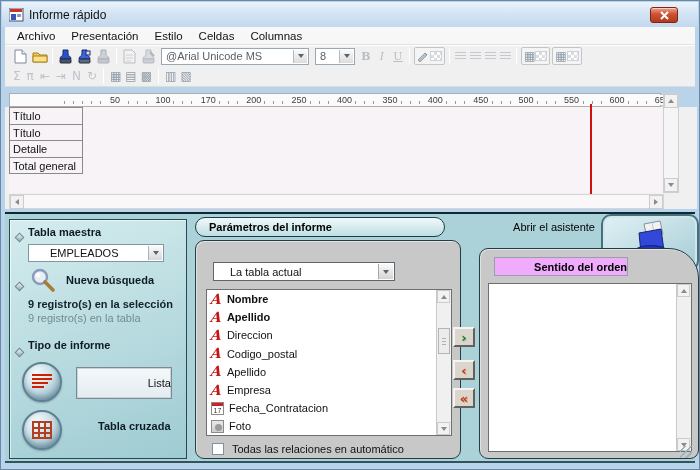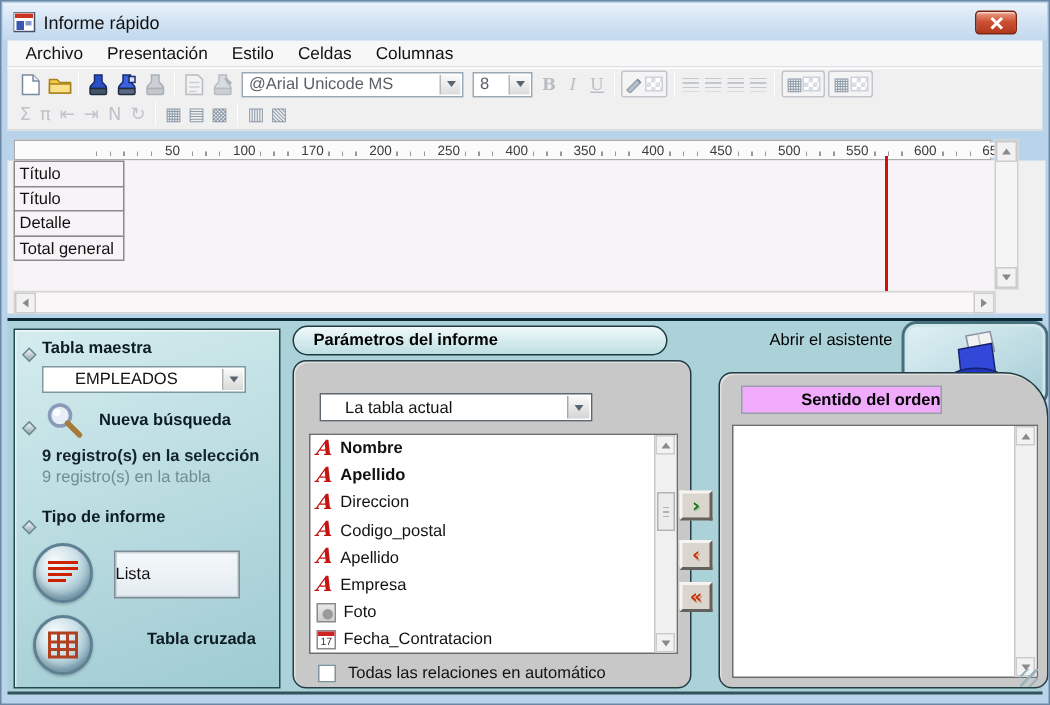--- a/index.html
+++ b/index.html
@@ -76,23 +76,23 @@
       background:linear-gradient(135deg,#f2f6f8,#8fa8b2); border:1px solid #6d858e; }
   .lp-label { font-size:11px; font-weight:bold; color:#0d1c24; }
   .lp-combo { position:absolute; left:18px; top:24px; width:136px; height:18px; background:#fff;
       border:1px solid #7e97a3; font-size:11px; color:#111; display:flex; align-items:center; padding-left:21px; }
   .count1 { position:absolute; left:18px; top:78px; font-size:11px; font-weight:bold; color:#13222b; }
   .count2 { position:absolute; left:18px; top:92px; font-size:11px; color:#6f8d93; }
   .round-btn { position:absolute; width:40px; height:40px; border-radius:50%;
       background:radial-gradient(circle at 34% 28%, #f6fbfd, #cadfe7 45%, #8fb4c2 80%, #6f96a6);
       border:2px solid #5d8193; box-shadow:inset 0 -3px 5px rgba(40,70,90,.35), 0 1px 2px rgba(0,0,0,.25);
       display:flex; align-items:center; justify-content:center; }
-  .lista-btn { position:absolute; left:66px; top:147px; width:84px; height:32px;
+  .lista-btn { position:absolute; left:66px; top:147px; width:96px; height:32px;
       background:linear-gradient(#f4f8fa,#e4ecf1); border:1px solid #7d8a92; box-shadow:0 0 0 1px #c9d4da inset;
-      font-size:11px; color:#111; display:flex; align-items:center; justify-content:flex-start; }
+      font-size:11px; color:#111; display:flex; align-items:center; justify-content:flex-end; }
   .cross-label { position:absolute; left:88px; top:200px; font-size:11px; font-weight:bold; color:#0d1c24; }
   
   .param-tab { position:absolute; left:190px; top:3px; width:250px; height:20px; border-radius:10px;
       background:linear-gradient(#f0f9fa,#bedfe3); border:1px solid #1d3b43;
       font-size:11px; font-weight:bold; color:#000; display:flex; align-items:center; padding-left:13px; }
   .wizard-label { position:absolute; left:470px; top:7px; width:120px; text-align:right;
       font-size:11px; color:#000; }
   .wizard-tab { position:absolute; left:596px; top:0px; width:98px; height:57px; border-radius:10px;
       background:linear-gradient(150deg,#e0f1f5,#a5ccd5); border:2px solid #47707e;
       box-shadow:0 0 0 2px #cfe6ea inset; display:flex; align-items:center; justify-content:center; }
@@ -424,26 +424,26 @@
             </div>
             <div class="field-row">
               <span class="red-a">A</span>
               <span class="fname">Apellido</span>
             </div>
             <div class="field-row">
               <span class="red-a">A</span>
               <span class="fname">Empresa</span>
             </div>
             <div class="field-row">
+              <span class="cal-ico">17</span>
+              <span class="fname">Fecha_Contratacion</span>
+            </div>
+            <div class="field-row">
               <span class="pic-ico"></span>
               <span class="fname">Foto</span>
-            </div>
-            <div class="field-row">
-              <span class="cal-ico">17</span>
-              <span class="fname">Fecha_Contratacion</span>
             </div>
           </div>
         <div class="list-scroll">
           <div class="sbtn" style="left:0;top:0;width:13px;height:13px">
               <span class="tri-u"></span>
             </div>
           <div class="thumb"></div>
           <div class="sbtn" style="left:0;bottom:0;width:13px;height:13px">
               <span class="tri-dn"></span>
             </div>

